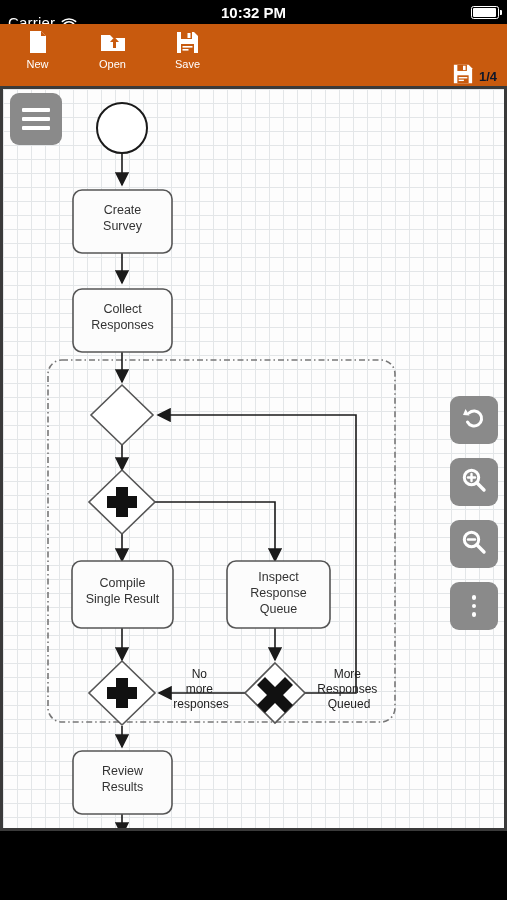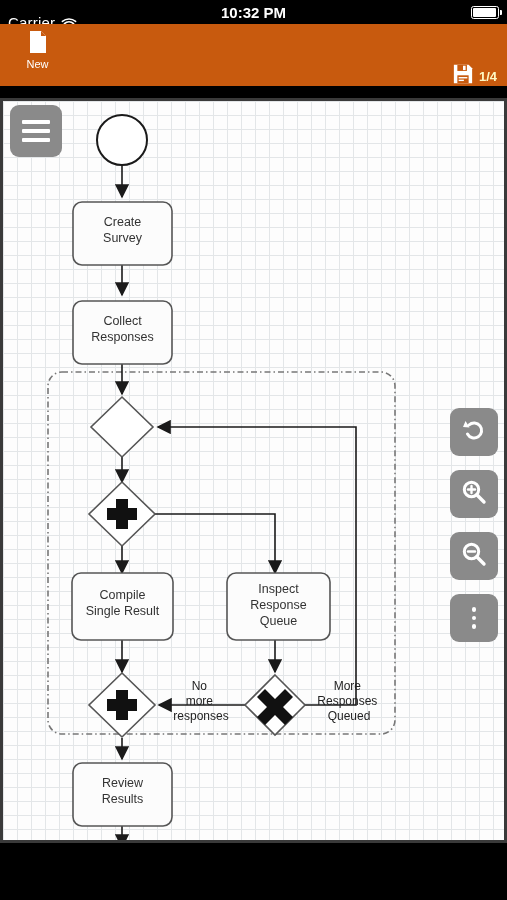--- a/index.html
+++ b/index.html
@@ -34,25 +34,25 @@
   .tb-item{
     width:75px; display:flex; flex-direction:column; align-items:center; gap:3px;
     cursor:pointer;
   }
   .tb-icon{ height:26px; display:flex; align-items:center; justify-content:center; }
   .tb-label{ color:#fff; font-size:11px; }
   .tb-right{
     position:absolute; right:10px; top:40px;
     display:flex; align-items:center; gap:6px; cursor:pointer;
   }
-  .tb-right .pg{ color:#fef9c3; font-size:13px; font-weight:bold; }
+  .tb-right .pg{ color:#0f172a; font-size:13px; font-weight:bold; }
 
   
   .canvas{
-    position:absolute; left:0; top:98px; width:507px; height:745px;
+    position:absolute; left:0; top:86px; width:507px; height:745px;
     background:#fdfdfd;
     border:3px solid #3a3a3a;
     overflow:hidden;
   }
   .grid{
     position:absolute; inset:0;
     background-image:
       linear-gradient(to right, #e3e6e8 1px, transparent 1px),
       linear-gradient(to bottom, #e3e6e8 1px, transparent 1px);
     background-size:14px 14px;
@@ -105,21 +105,43 @@
       <div class="tb-item">
         <span class="tb-icon">
           <svg width="22" height="24" viewBox="0 0 22 24">
             <path d="M3 1 h11 l5 5 v17 H3 Z" fill="#fff"></path>
             <path d="M14 1 v5 h5 Z" fill="#C85A0E"></path>
           </svg>
         </span>
         <span class="tb-label">New</span>
       </div>
 
-
+      <div class="tb-item">
+        <span class="tb-icon">
+          <svg width="26" height="22" viewBox="0 0 26 22">
+            <path d="M1 4 h9 l3 3 h12 v13 H1 Z" fill="#fff"></path>
+            <path d="M13 17 v-6 h-3 l4.5-5 4.5 5 h-3 v6 Z" fill="#C85A0E"></path>
+          </svg>
+        </span>
+        <span class="tb-label">Open</span>
+      </div>
+
+      <div class="tb-item">
+        <span class="tb-icon">
+          <svg width="23" height="23" viewBox="0 0 23 23">
+            <path d="M1 1 h17 l4 4 v17 H1 Z" fill="#fff"></path>
+            <rect x="5" y="1" width="11" height="7" fill="#C85A0E"></rect>
+            <rect x="11.5" y="2" width="3" height="5" fill="#fff"></rect>
+            <rect x="5" y="13" width="13" height="9" fill="#C85A0E"></rect>
+            <rect x="6.5" y="15" width="10" height="1.6" fill="#fff"></rect>
+            <rect x="6.5" y="18" width="6" height="1.6" fill="#fff"></rect>
+          </svg>
+        </span>
+        <span class="tb-label">Save</span>
+      </div>
 
 
 
     </div>
 
     <div class="tb-right">
       <span>
         <svg width="20" height="20" viewBox="0 0 23 23">
           <path d="M1 1 h17 l4 4 v17 H1 Z" fill="#fff"></path>
           <rect x="5" y="1" width="11" height="7" fill="#C85A0E"></rect>

